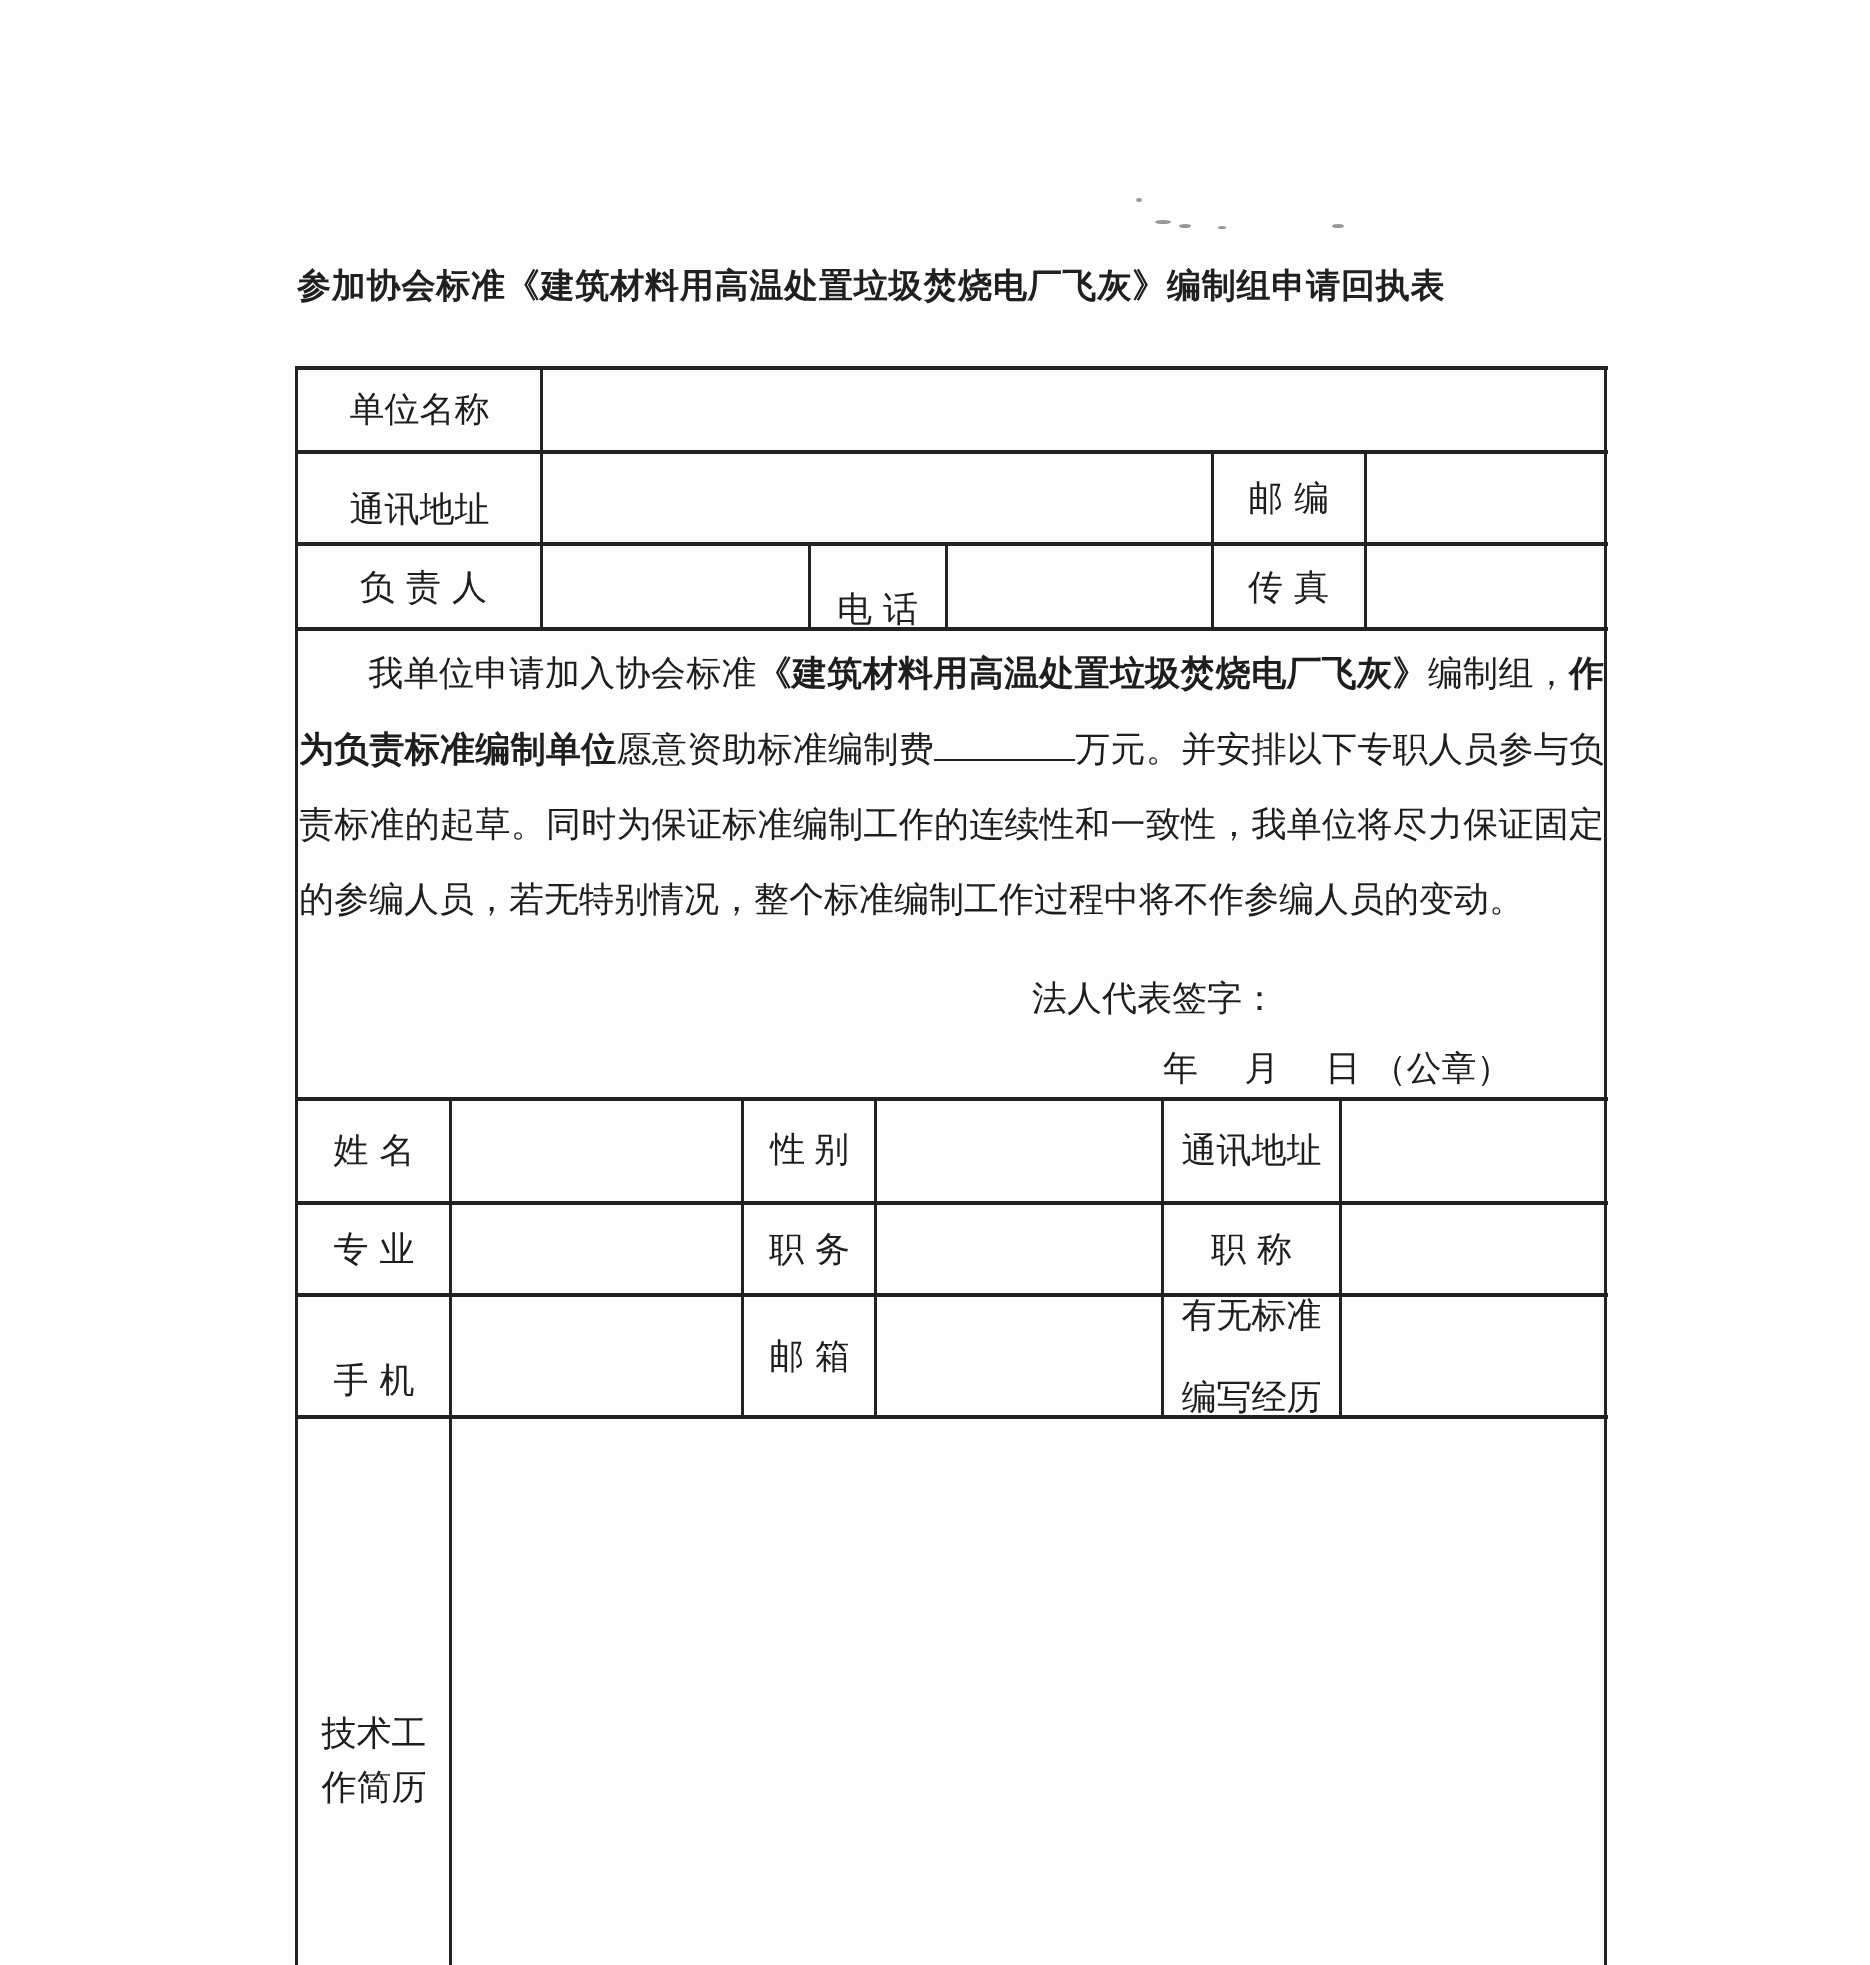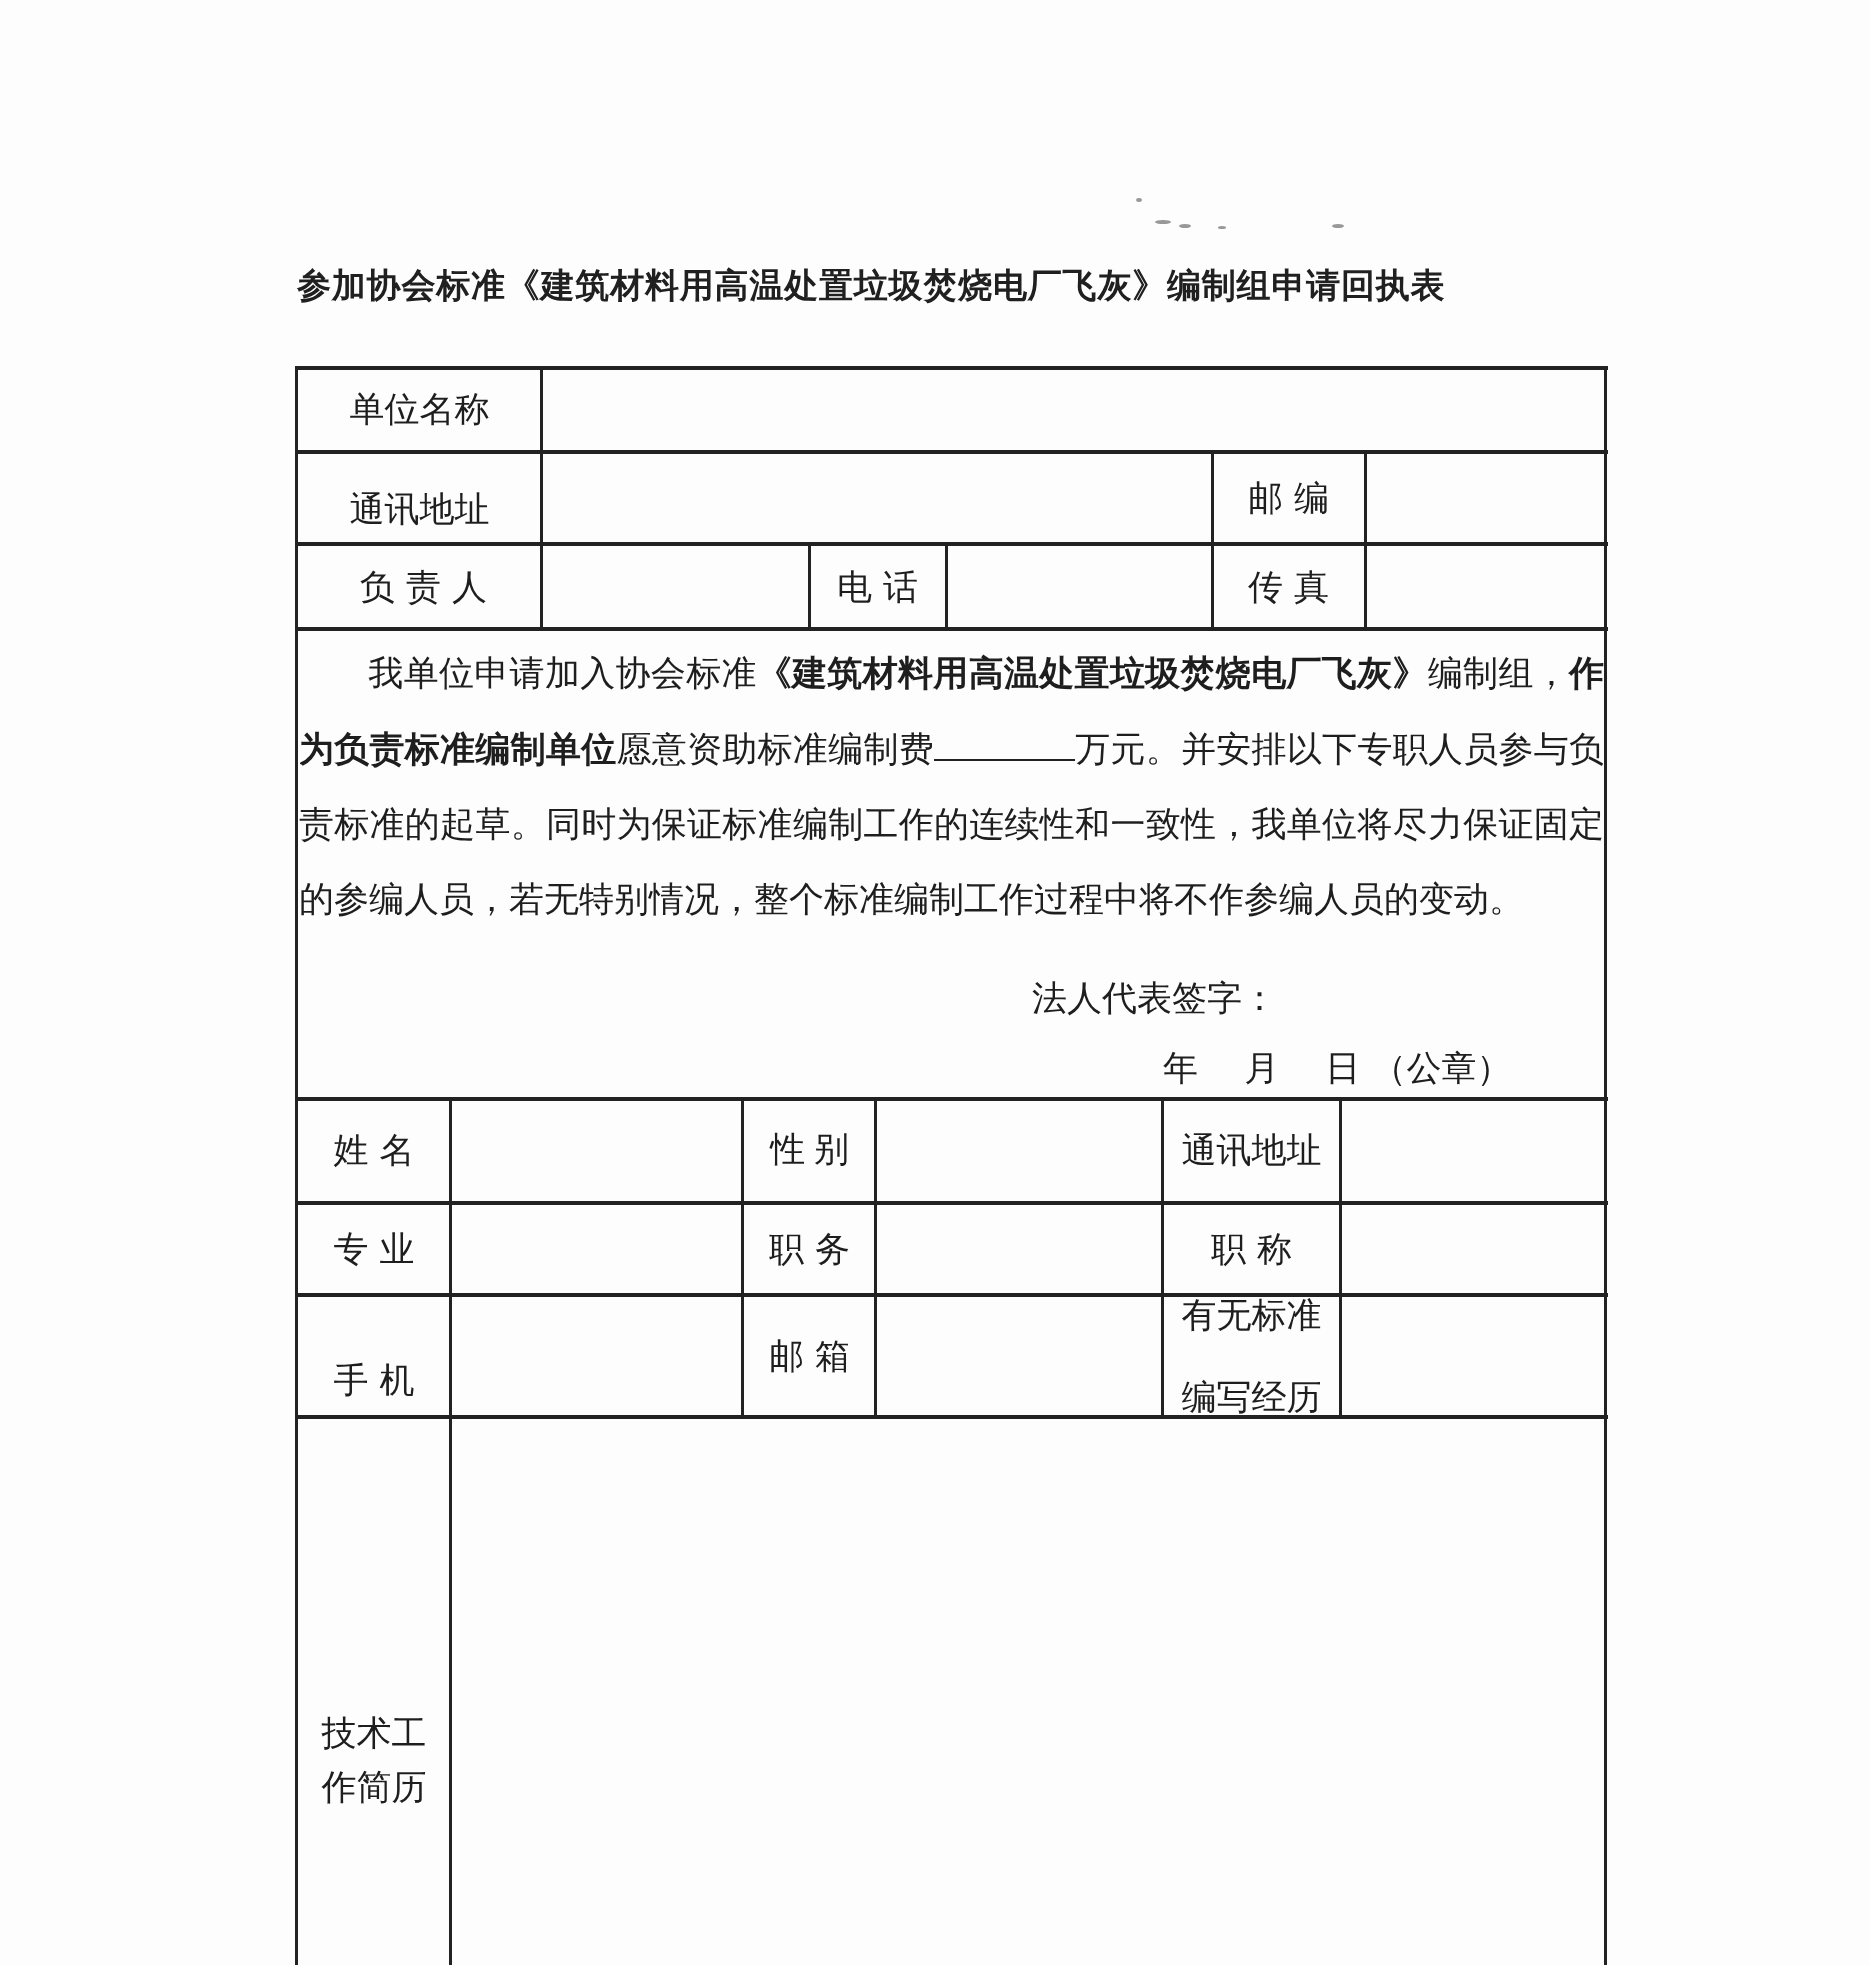--- a/index.html
+++ b/index.html
@@ -66,21 +66,21 @@
 <div class="lbl" style="left:298px;top:369px;width:243px;height:81px;">单位名称</div>
 <div class="cell" style="left:543px;top:369px;width:1061px;height:81px;"></div>
 
 <div class="lbl" style="left:298px;top:466px;width:243px;height:86px;">通讯地址</div>
 <div class="cell" style="left:543px;top:454px;width:667px;height:88px;"></div>
 <div class="lbl" style="left:1213px;top:454px;width:151px;height:88px;">邮 编</div>
 <div class="cell" style="left:1367px;top:454px;width:238px;height:88px;"></div>
 
 <div class="lbl" style="left:282px;top:546px;width:243px;height:82px;padding-left:20px;">负 责 人</div>
 <div class="cell" style="left:543px;top:546px;width:265px;height:82px;"></div>
-<div class="lbl" style="left:810px;top:546px;width:135px;height:82px;">电 话</div>
+<div class="lbl" style="left:810px;top:568px;width:135px;height:82px;">电 话</div>
 <div class="cell" style="left:948px;top:546px;width:263px;height:82px;"></div>
 <div class="lbl" style="left:1213px;top:546px;width:151px;height:82px;text-align:center;">传 真</div>
 <div class="cell" style="left:1367px;top:546px;width:238px;height:82px;"></div>
 
 <div class="para"><span style="display:inline-block;width:69px;"></span><span>我单位申请加入协会标准</span><b>《建筑材料用高温处置垃圾焚烧电厂飞灰》</b><span>编制组，</span><b>作为负责标准编制单位</b><span>愿意资助标准编制费</span><span class="blank"></span><span>万元。</span><span>并安排以下专职人员参与负责标准的起草。同时为保证标准编制工作的连续性和一致性，我单位将尽力保证固定的参编人员，若无特别情况，整个标准编制工作过程中将不作参编人员的变动。</span></div>
 
 <div class="sig" style="left:1032px;top:975px;">法人代表签字：</div>
 <div class="sig" style="left:1281px;top:975px;width:307px;height:43px;"></div>
 <div class="sig" style="left:1163px;top:1045px;white-space:pre;">年　 月　 日 （公章）</div>
 

